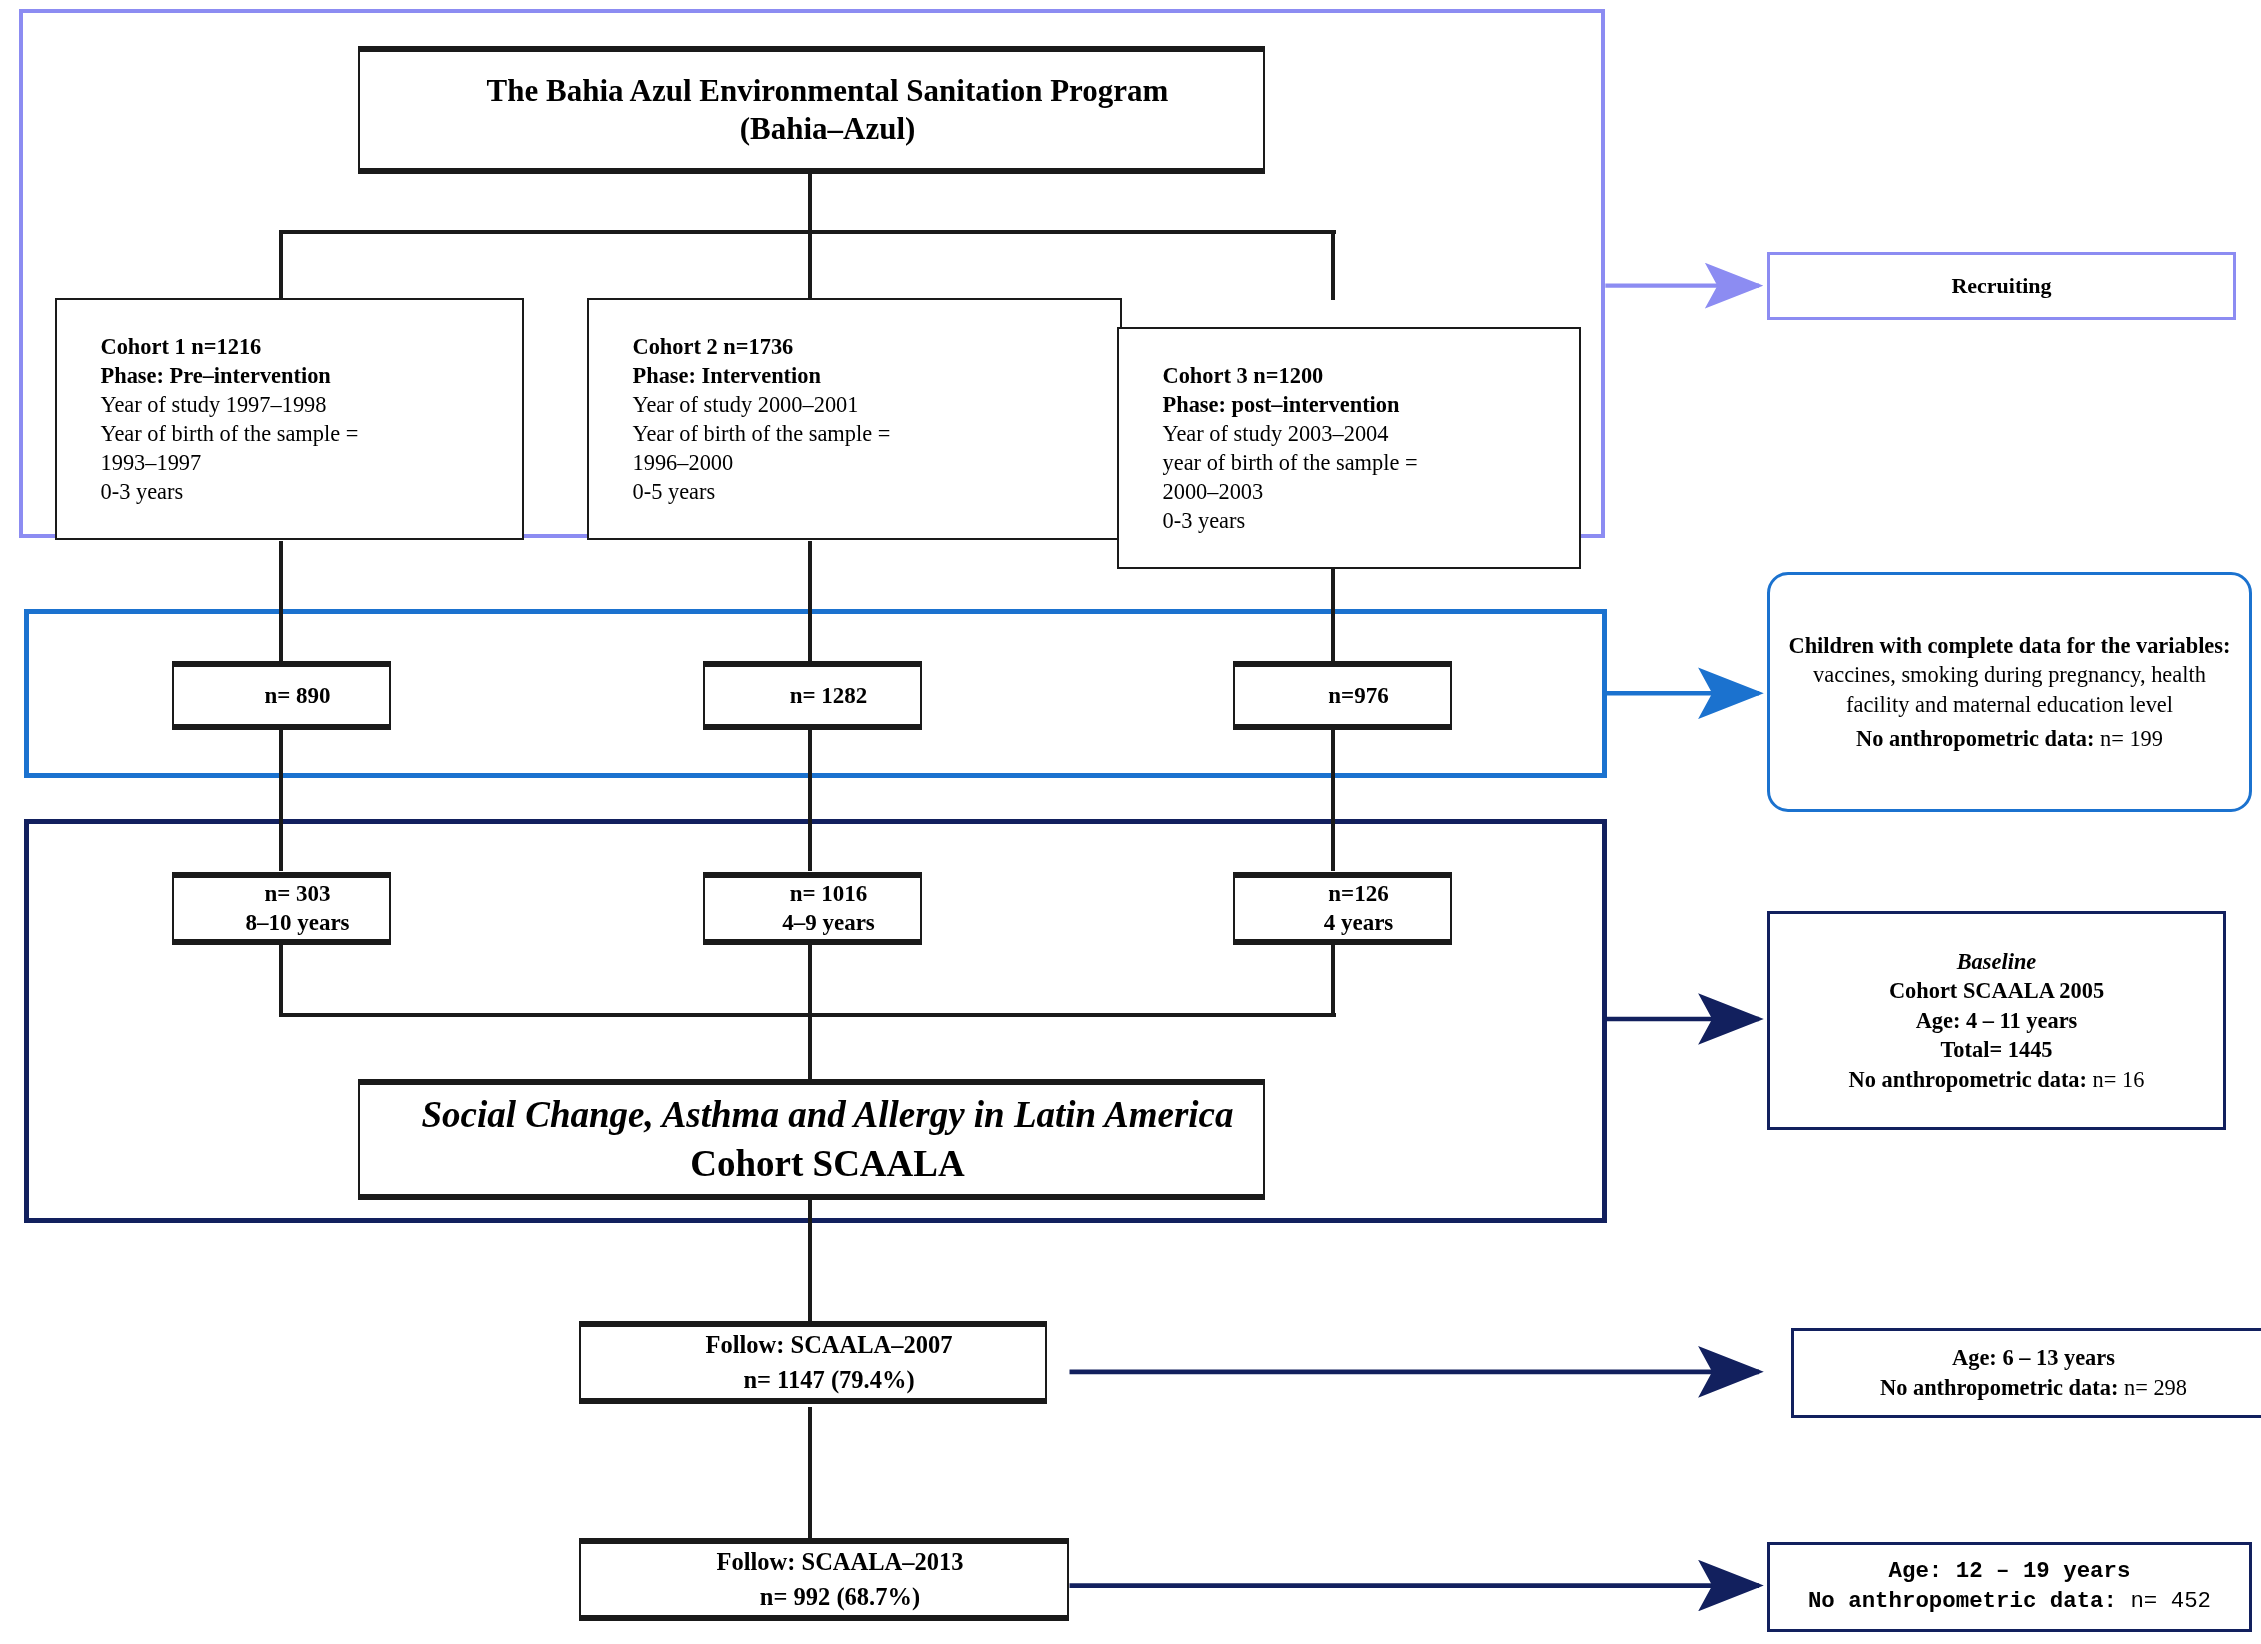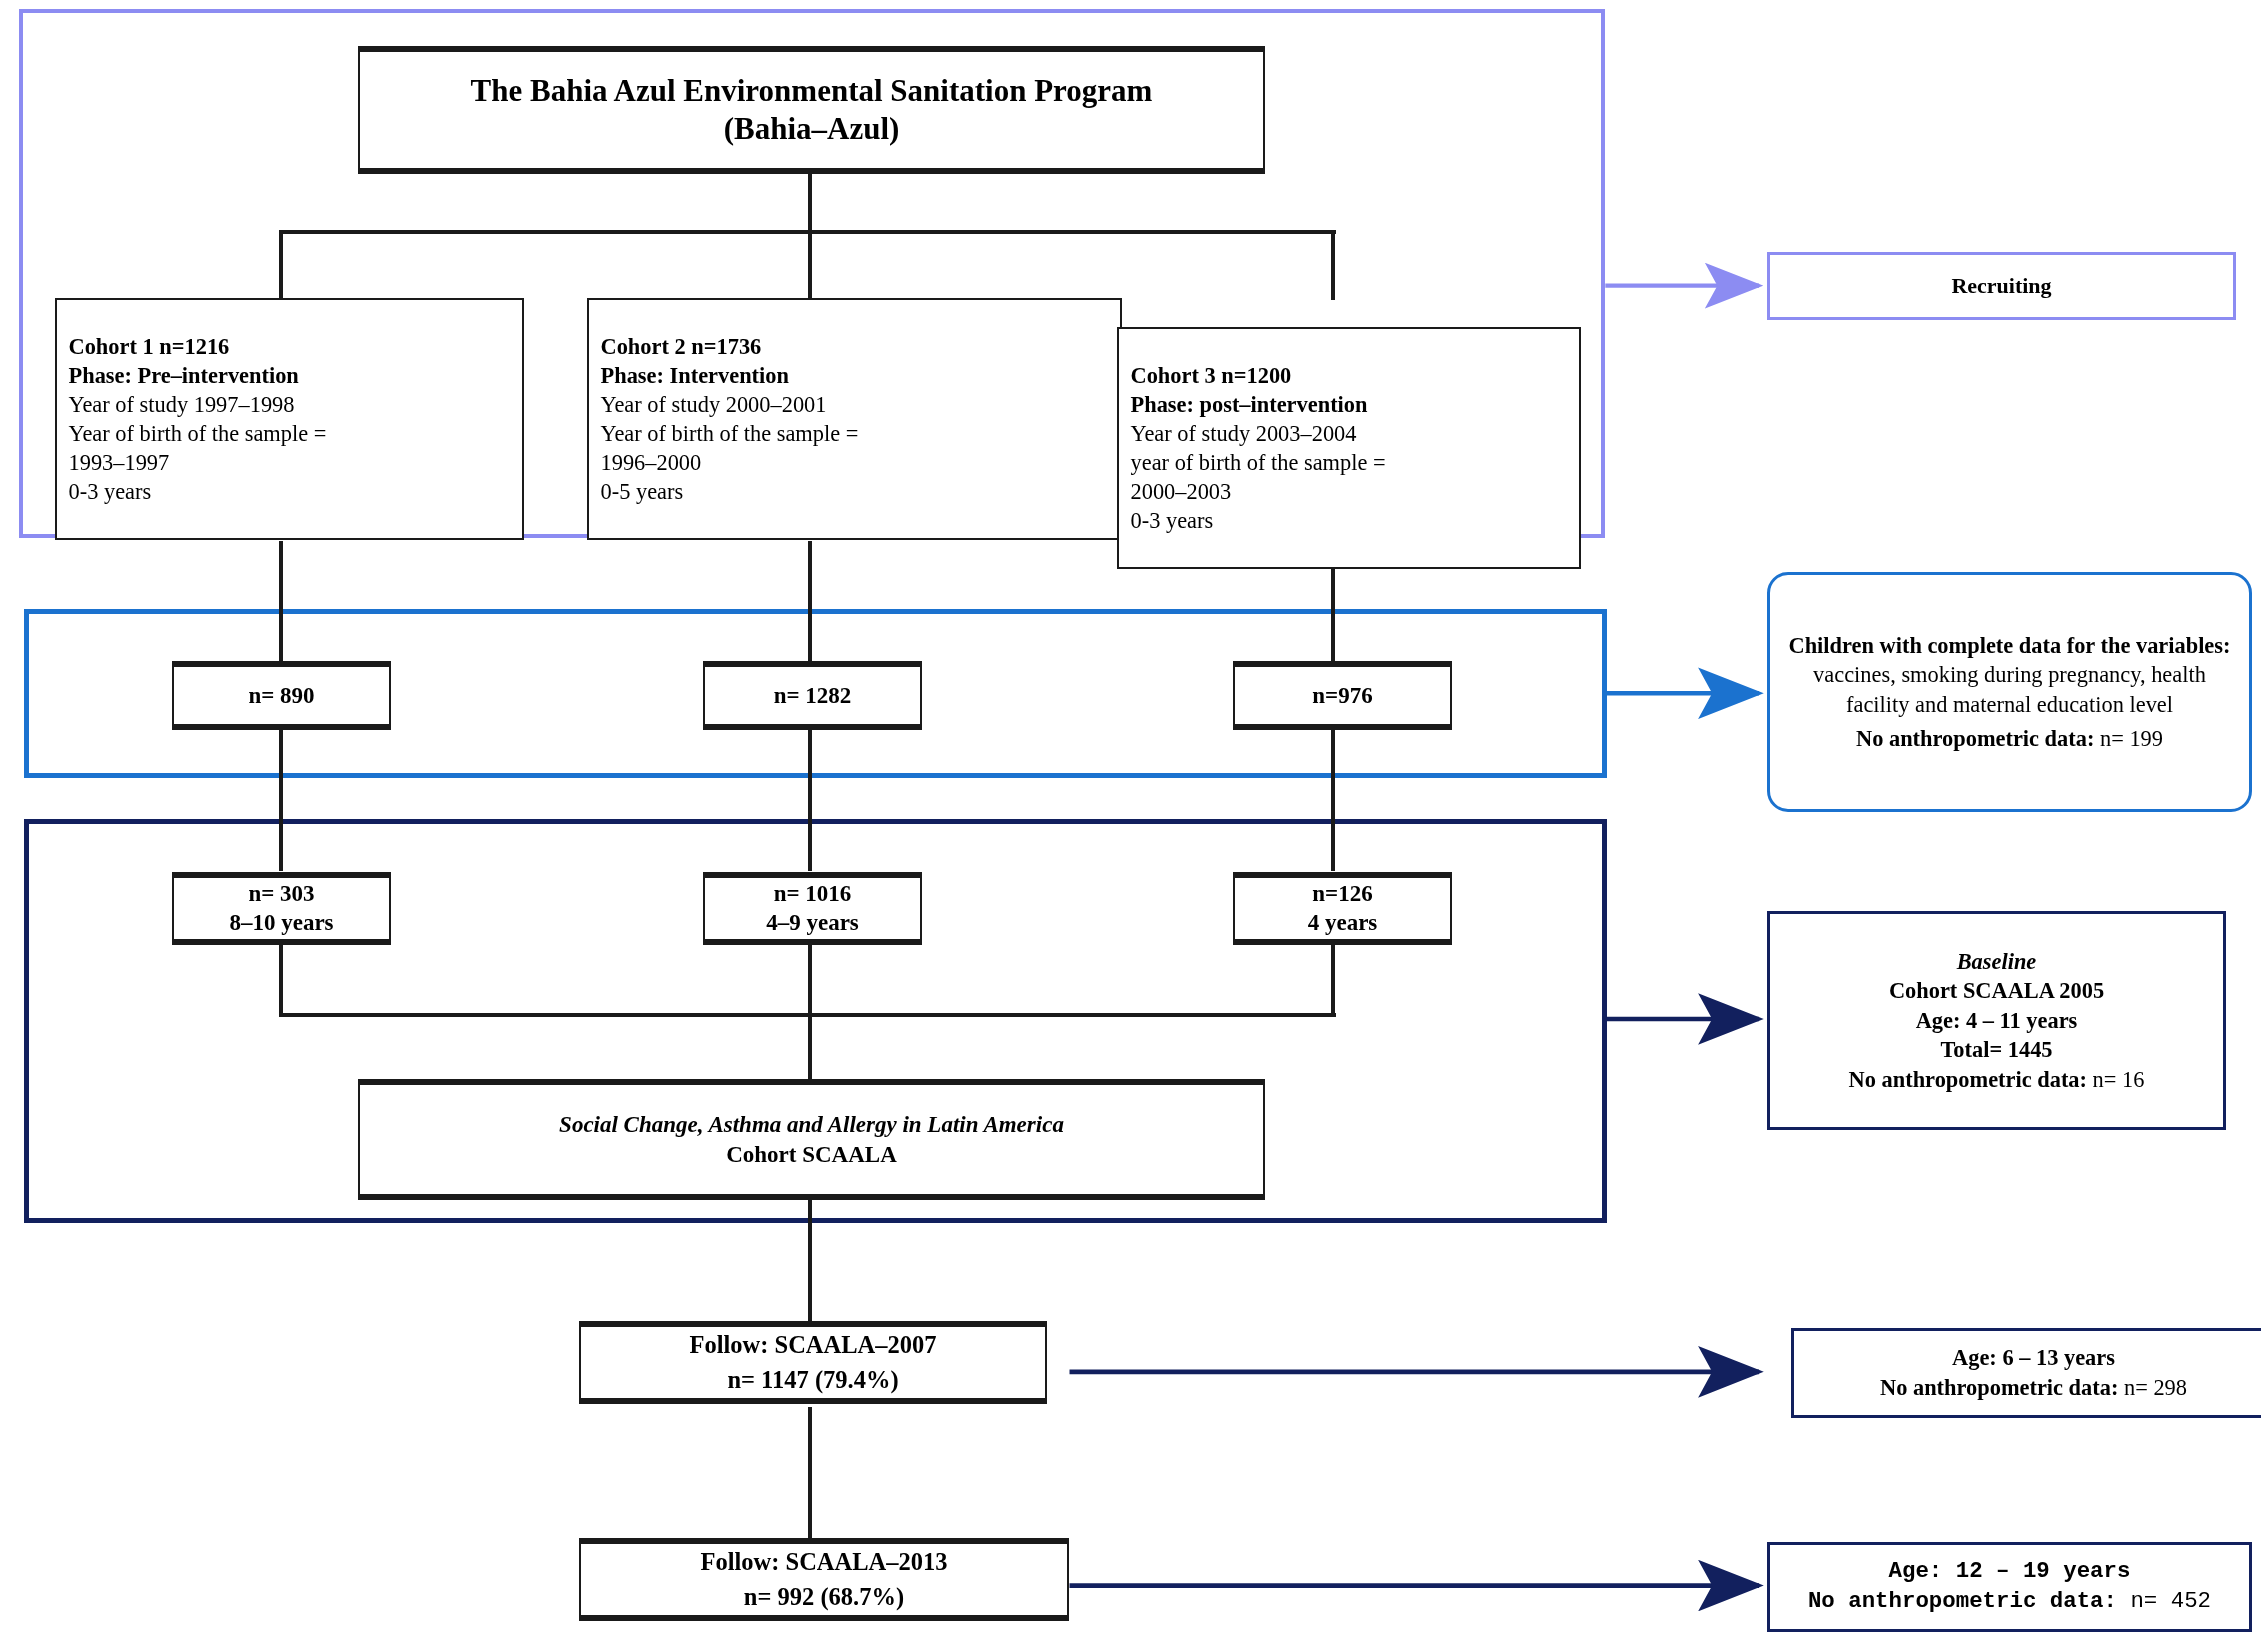--- a/index.html
+++ b/index.html
@@ -20,20 +20,21 @@
   
   .fbox {
     position: absolute;
     background: #ffffff;
     border: 2.6px solid #1a1a1a;
     display: flex;
     flex-direction: column;
     justify-content: center;
     color: #000;
     z-index: 6;
+    padding-left: 32px;
   }
   .fbox.heavy { border-top-width: 6.8px; border-bottom-width: 6.8px; }
 
   
   .sbox {
     position: absolute;
     background: #ffffff;
     display: flex;
     flex-direction: column;
     justify-content: center;
@@ -44,21 +45,21 @@
   }
   .sbox-purple { border: 3.6px solid #8c8cf2; }
   .sbox-blue   { border: 3.6px solid #1b72cf; }
   .sbox-navy   { border: 3.6px solid #12205e; }
 
   
   .t-title   { font-size: 31px; font-weight: bold; text-align: center; line-height: 1.22; }
   .t-cohort  { font-size: 22.4px; line-height: 1.30; padding-left: 11.5px; text-align: left; }
   .t-cohort b { font-weight: bold; }
   .t-n       { font-size: 23px; font-weight: bold; text-align: center; line-height: 1.9; }
-  .t-scaala  { font-size: 23px; font-weight: bold; text-align: center; line-height: 1.30; }
+  .t-scaala  { font-size: 37px; font-weight: bold; text-align: center; line-height: 1.30; }
   .t-scaala .ital { font-style: italic; }
   .t-follow  { font-size: 24.5px; font-weight: bold; text-align: center; line-height: 1.42; }
   .t-side    { font-size: 22.4px; line-height: 1.32; }
   .t-side b  { font-weight: bold; }
   .t-side .ital { font-style: italic; font-weight: bold; }
   .t-recruit { font-size: 22px; font-weight: bold; }
 
   
   .ln { position: absolute; background: #1a1a1a; z-index: 2; }
   .ln-v { width: 3.6px; }

